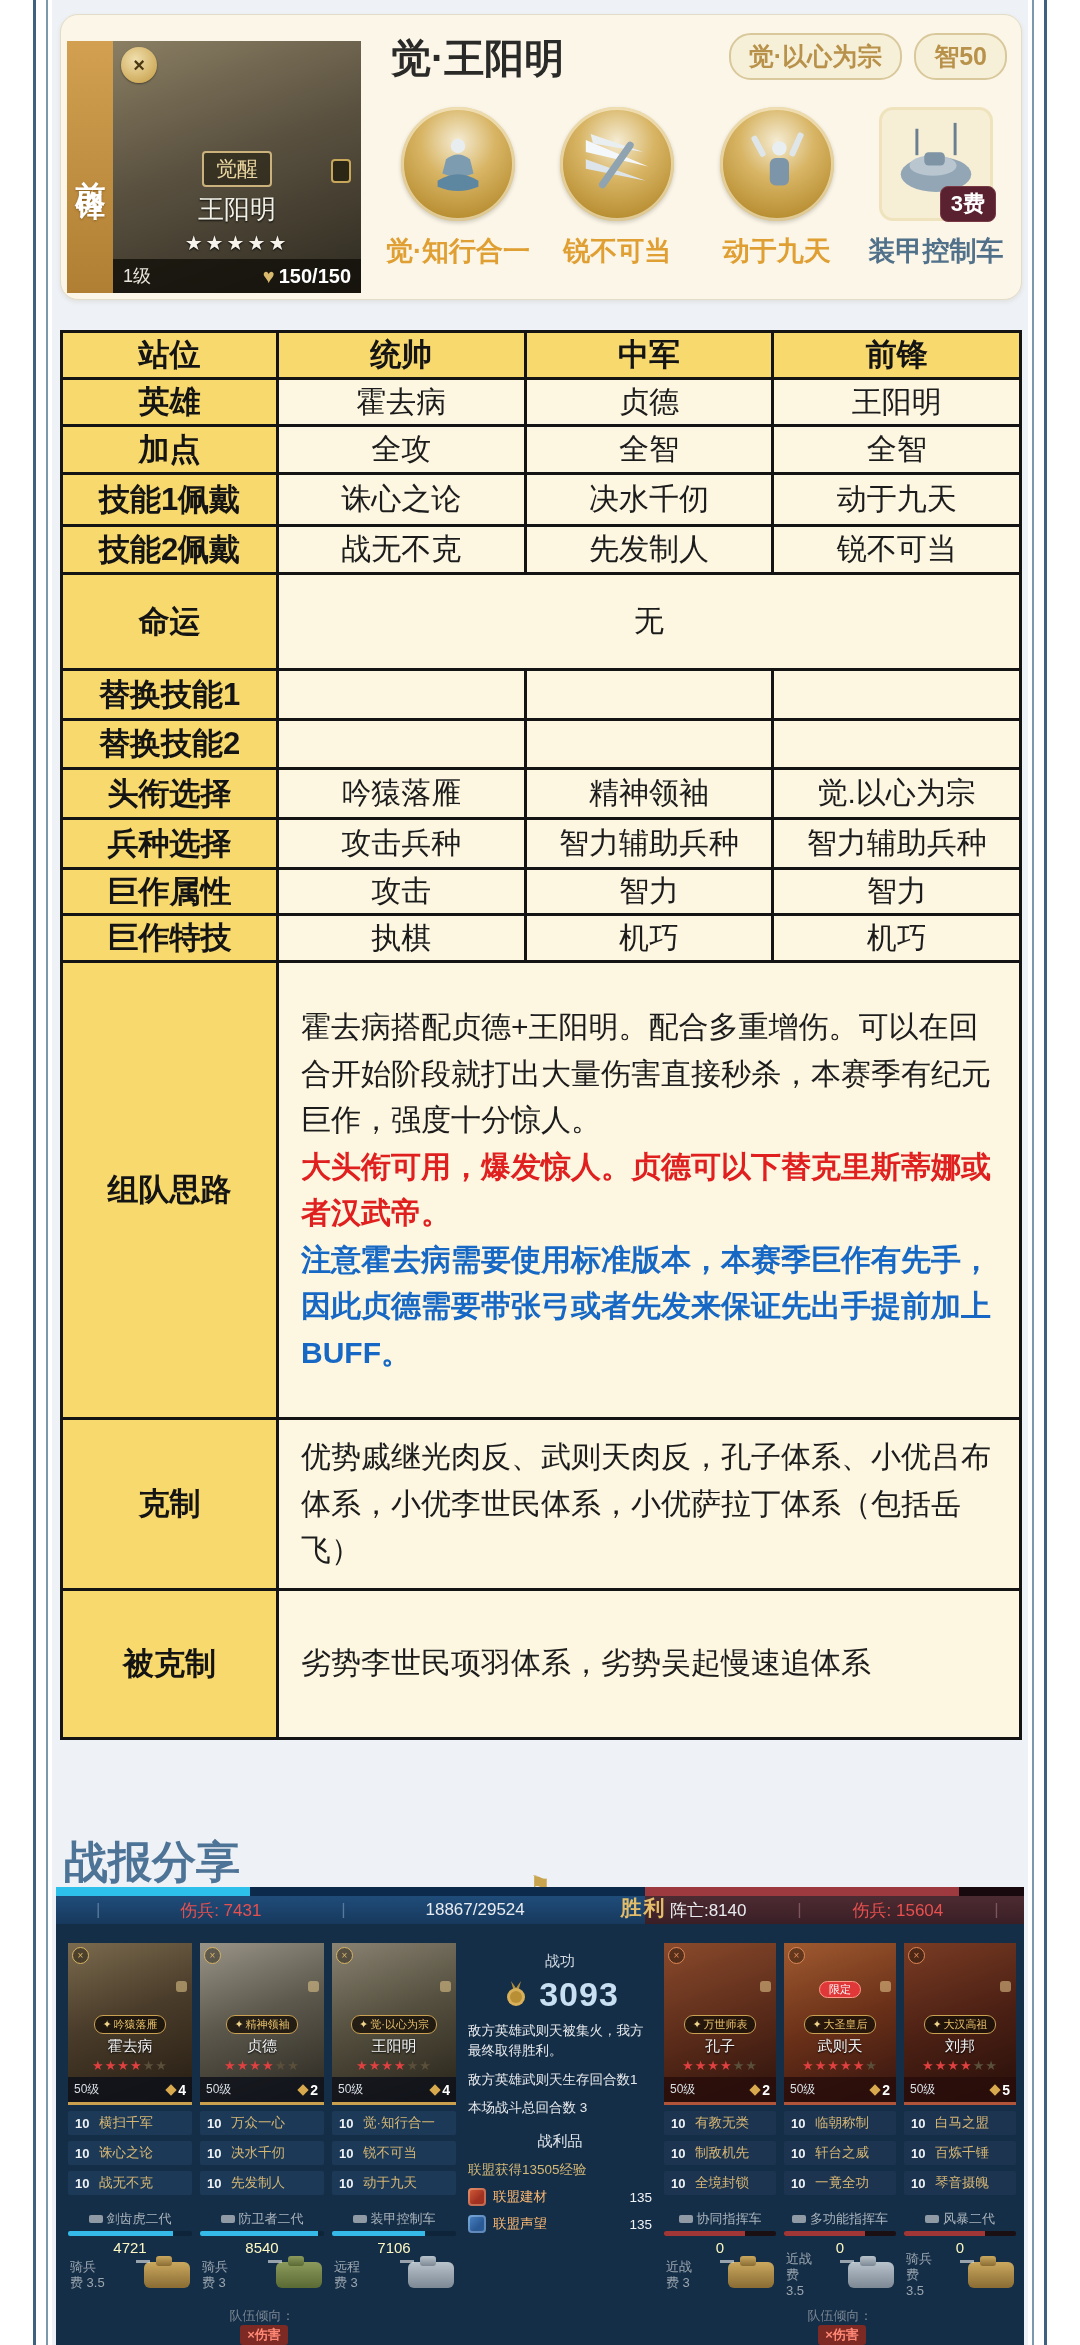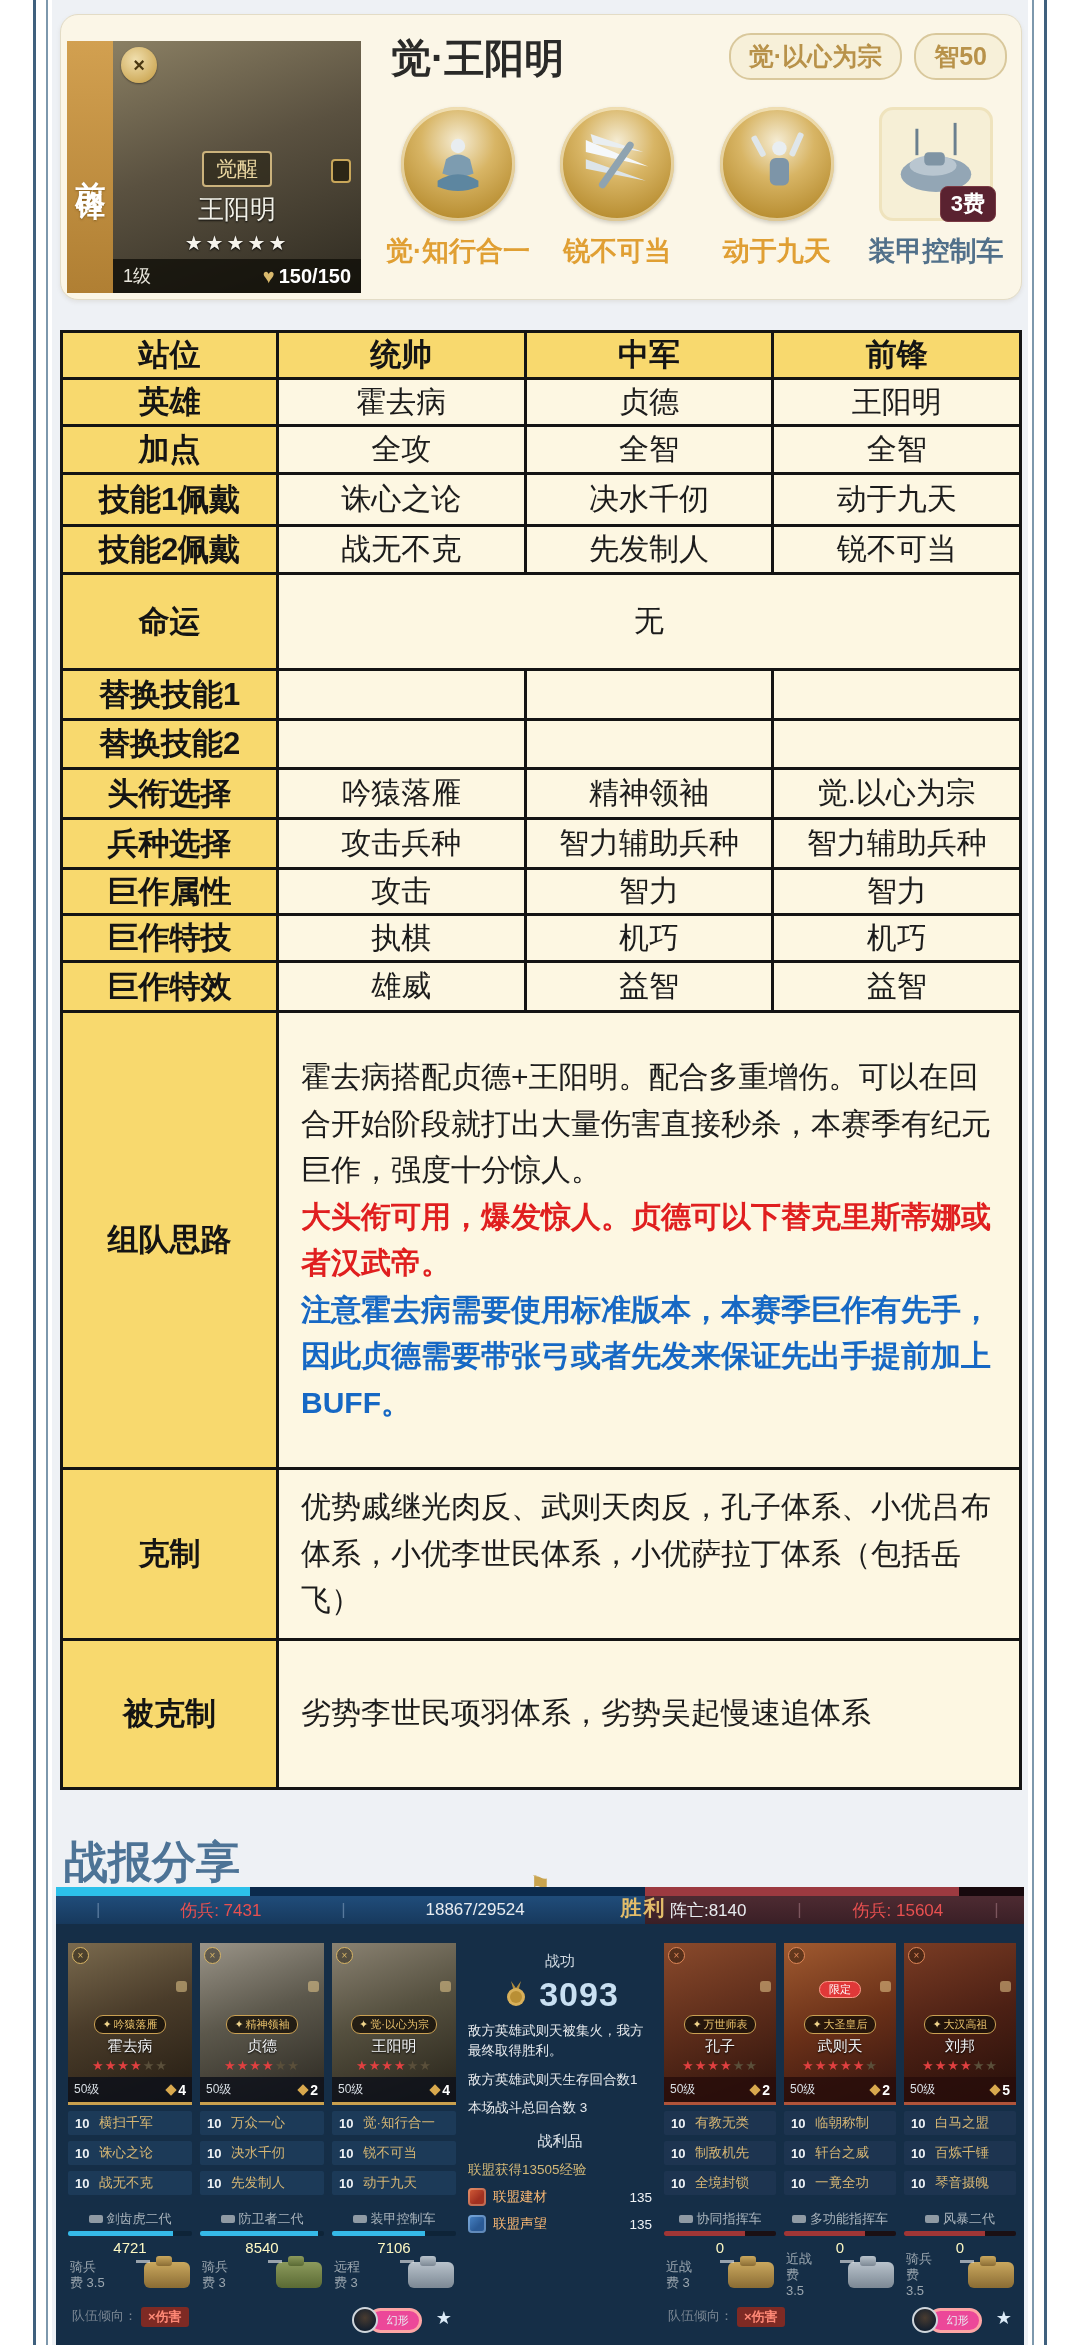--- a/index.html
+++ b/index.html
@@ -108,21 +108,21 @@
   .team.right .vbar i{background:#a03636;}
   .vhp{margin-top:3px;text-align:center;color:#fef9c3;font-size:15px;height:16px;}
   .vrow{margin-top:3px;display:flex;align-items:center;justify-content:space-between;height:34px;padding:0 2px;gap:28px;}
   .vtype{color:#9aa5ae;font-size:13px;line-height:1.25;}
   .tank{width:46px;height:26px;border-radius:6px;position:relative;}
   .t-gold{background:linear-gradient(180deg,#caa85e,#8a6c34);}
   .t-green{background:linear-gradient(180deg,#8c9a5c,#5a6a34);}
   .t-silver{background:linear-gradient(180deg,#b9c3cc,#7c8894);}
   .tank:before{content:"";position:absolute;left:12px;top:-6px;width:16px;height:10px;border-radius:3px;background:inherit;}
   .tank:after{content:"";position:absolute;left:-8px;top:-2px;width:14px;height:3px;background:rgba(240,240,240,.6);}
-  .team-footer{margin-top:auto;margin-bottom:8px;height:30px;display:flex;align-items:flex-start;padding:0 4px;}
+  .team-footer{margin-top:auto;margin-bottom:8px;height:30px;display:flex;align-items:center;padding:0 4px;flex-direction:column;}
   .tf-label{color:#7c8894;font-size:13px;}
   .tf-badge{margin-left:4px;background:#7e2a24;color:#ff8976;font-size:13px;font-weight:700;padding:1px 7px;border-radius:3px;}
   .tf-mode{margin-left:auto;display:flex;align-items:center;gap:0;}
   .avatar{width:26px;height:26px;border-radius:50%;background:radial-gradient(circle at 50% 40%,#4a3c30,#15202e 70%);border:2px solid #cfd6dc;z-index:1;}
   .mode-pill{margin-left:-10px;background:#ec4899;border:3px solid #fca5a5;color:#e8eef4;font-size:11px;padding:2px 10px 2px 16px;border-radius:13px;}
   .fav{margin-left:14px;color:#dcebf8;font-size:18px;}
   .center-col{width:188px;display:flex;flex-direction:column;color:#dfe4e9;}
   .merit-label{margin-top:20px;text-align:center;font-size:15px;color:#cfd8e0;}
   .merit-row{margin-top:4px;display:flex;align-items:center;justify-content:center;gap:8px;height:38px;}
   .merit-val{font-size:34px;font-weight:700;color:#c9e0f2;letter-spacing:1px;}
@@ -288,26 +288,20 @@
         <td>攻击</td>
         <td>智力</td>
         <td>智力</td>
       </tr>
       <tr class="r10">
         <th>巨作特技</th>
         <td>执棋</td>
         <td>机巧</td>
         <td>机巧</td>
       </tr>
-      <tr class="r11">
-        <th>巨作特效</th>
-        <td>雄威</td>
-        <td>益智</td>
-        <td>益智</td>
-      </tr>
       <tr class="r-strat">
         <th>组队思路</th>
         <td colspan="3" class="longtext">
           <div>霍去病搭配贞德+王阳明。配合多重增伤。可以在回合开始阶段就打出大量伤害直接秒杀，本赛季有纪元巨作，强度十分惊人。</div>
           <div class="txt-red">大头衔可用，爆发惊人。贞德可以下替克里斯蒂娜或者汉武帝。</div>
           <div class="txt-blue">注意霍去病需要使用标准版本，本赛季巨作有先手，因此贞德需要带张弓或者先发来保证先出手提前加上BUFF。</div>
         </td>
       </tr>
       <tr class="r-counter">
         <th>克制</th>

